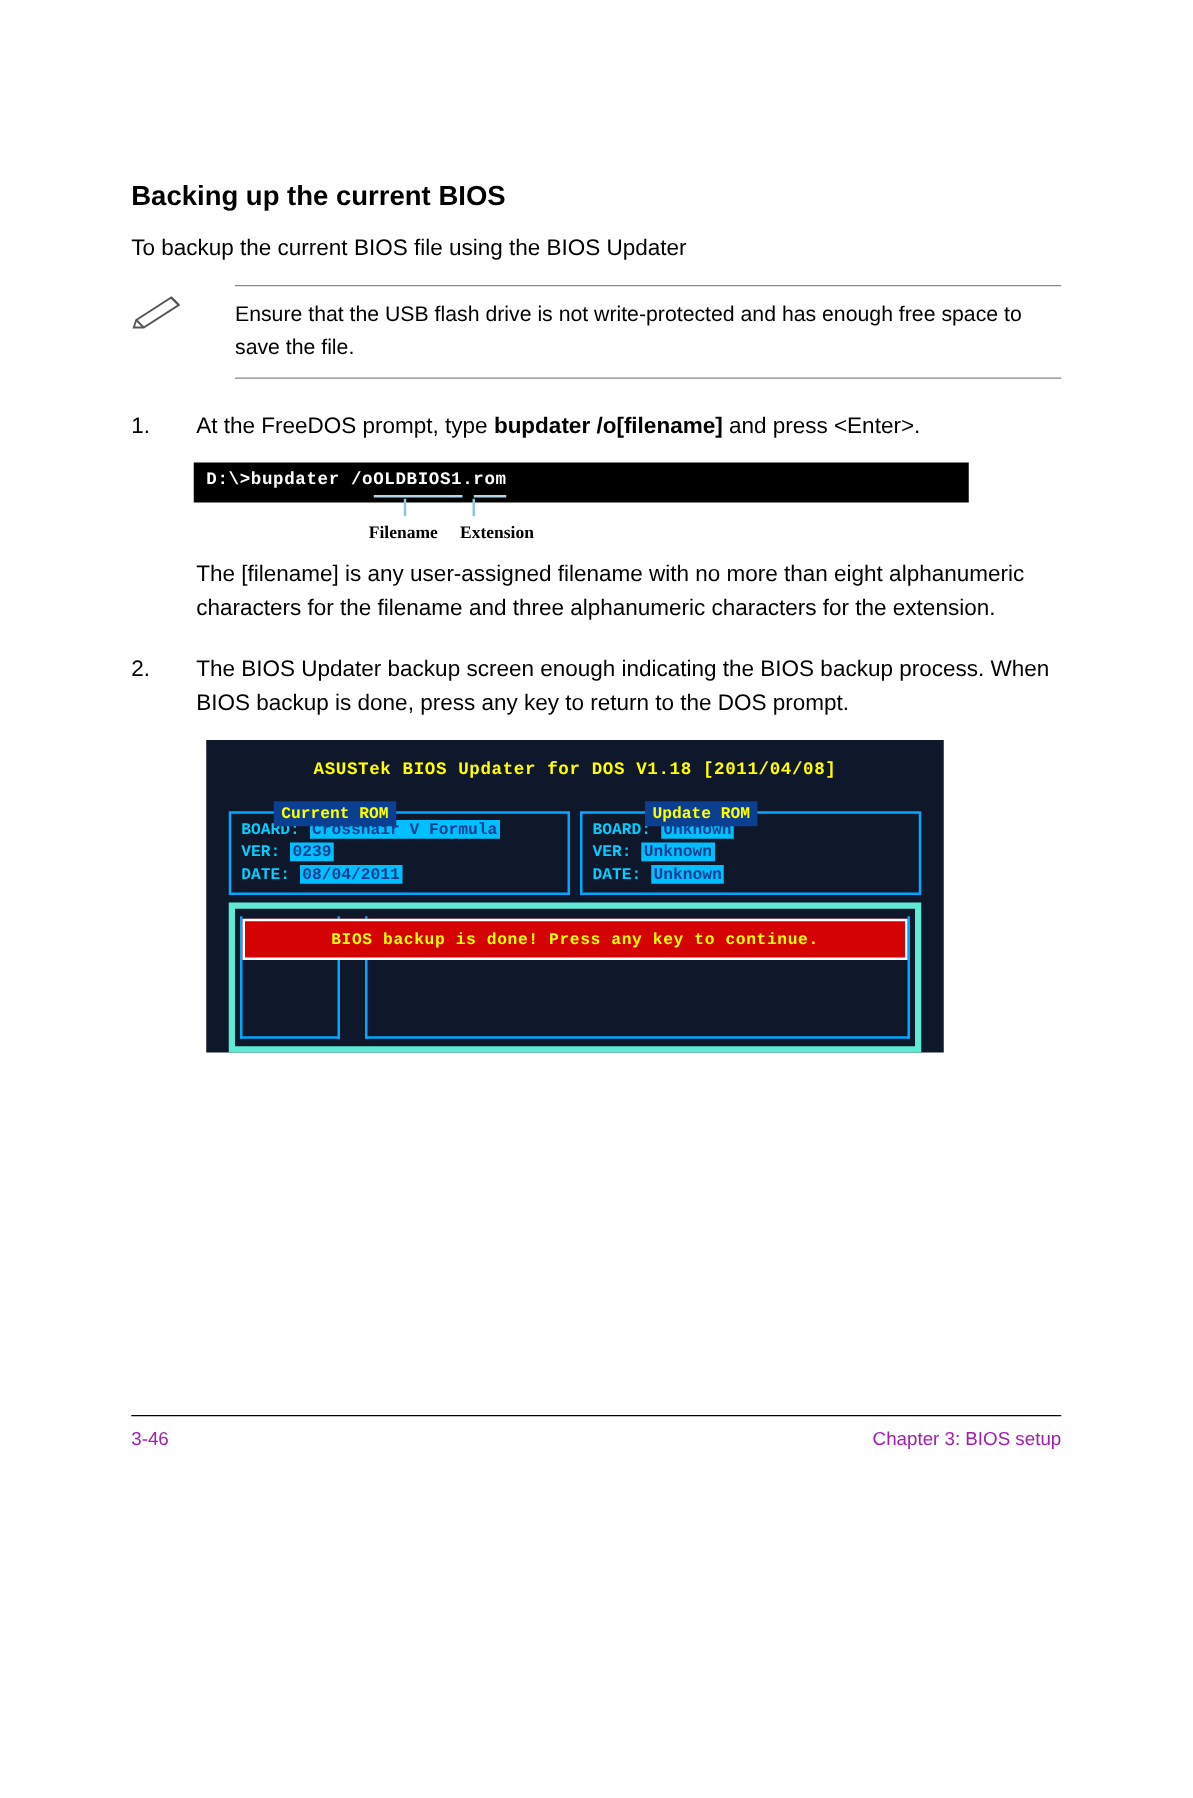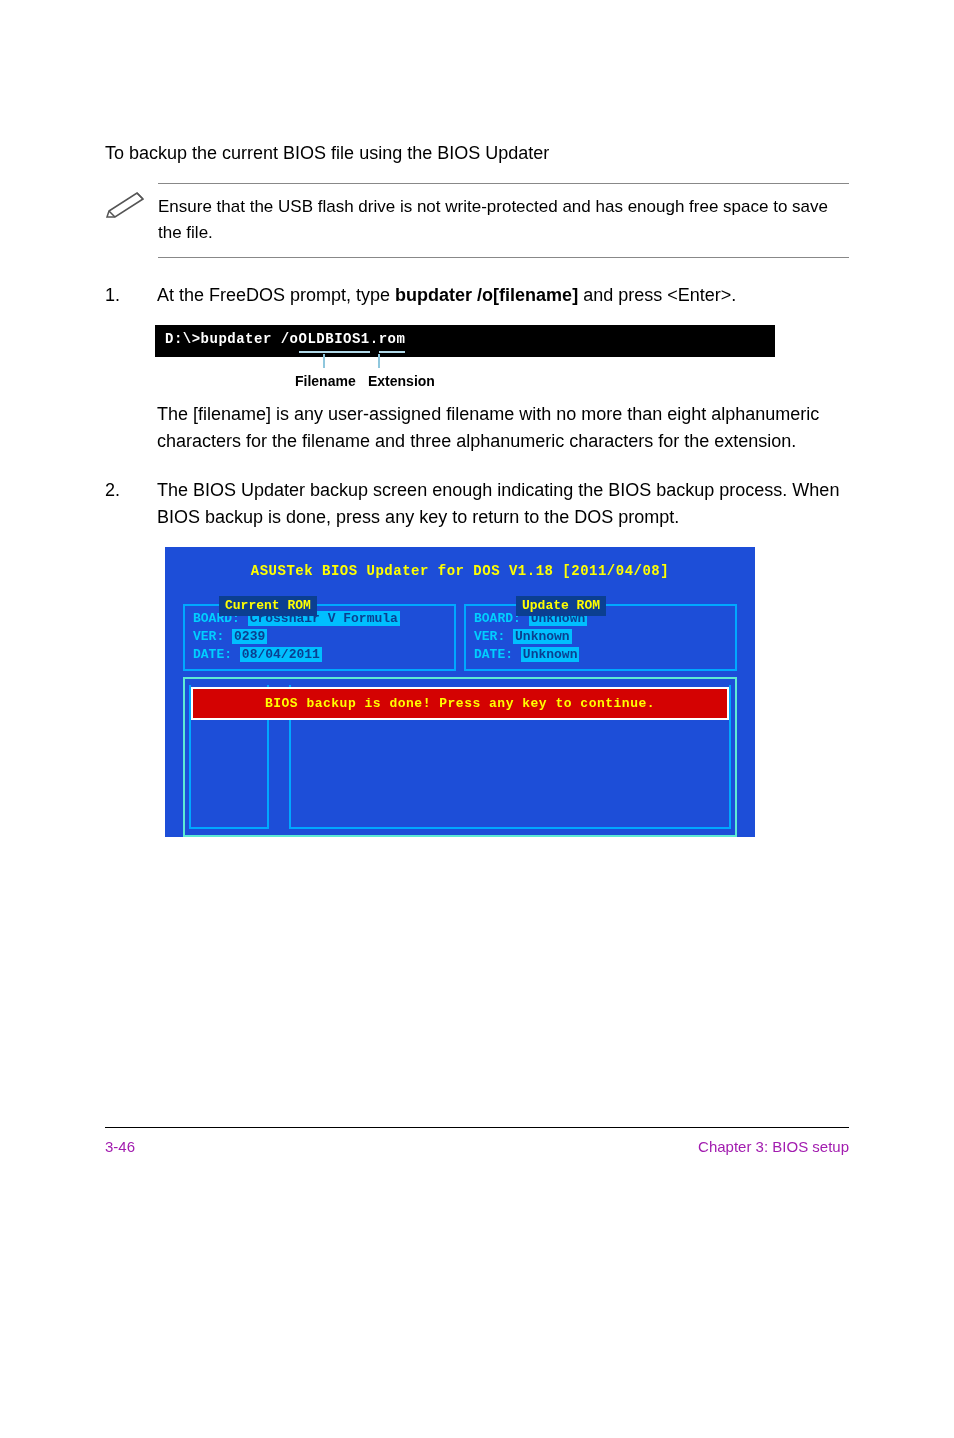--- a/index.html
+++ b/index.html
@@ -23,21 +23,21 @@
       font-weight: bold;
       margin-bottom: 12px;
     }
     .intro-text {
       font-size: 18px;
       margin-bottom: 16px;
     }
     .note-block {
       display: flex;
       align-items: flex-start;
-      gap: 5px;
+      gap: 35px;
       margin-bottom: 24px;
     }
     .note-icon {
       flex-shrink: 0;
       margin-top: 4px;
     }
     .note-content {
       flex: 1;
       border-top: 1px solid #888;
       border-bottom: 1px solid #888;
@@ -99,34 +99,35 @@
       width: 2px;
       background: #8fc7dd;
       top: -3px;
       height: 14px;
     }
     .pointer-label {
       position: absolute;
       top: 14px;
       font-size: 14px;
       font-weight: bold;
+      font-family: Liberation Serif, serif;
     }
     .sub-text {
       margin-left: 52px;
       font-size: 18px;
       line-height: 1.5;
       margin-top: 6px;
       margin-bottom: 22px;
     }
 
     
     .bios-panel {
       margin-left: 60px;
       width: 590px;
-      background: #1d4ed8;
+      background: #0f172a;
       padding: 0;
       font-family: "Courier New", monospace;
       font-weight: bold;
       color: #fff;
     }
     .bios-title {
       color: #ffff00;
       text-align: center;
       font-size: 14px;
       padding: 14px 0 14px 0;
@@ -176,22 +177,22 @@
       margin: 2px 18px 4px 18px;
       font-size: 13px;
     }
     .path-val {
       background: #00bfff;
       color: #0b3f91;
       padding: 0 2px;
     }
     .dir-box {
       margin: 0 18px 10px 18px;
-      border: 2px solid #5eead4;
-      height: 160px;
+      border: 5px solid #5eead4;
+      height: 120px;
       display: flex;
       position: relative;
       padding: 6px 4px;
       gap: 20px;
     }
     .dir-col-left {
       width: 80px;
       border: 2px solid #00a8ff;
       border-top: none;
     }
@@ -248,20 +249,21 @@
       padding-top: 8px;
       border-top: 1px solid #000;
       align-items: center;
     }
   </style>
 </head>
 <body>
 
 <div class="page">
 
+  <h2>Backing up the current BIOS</h2>
 
   <p class="intro-text">To backup the current BIOS file using the BIOS Updater</p>
 
   <div class="note-block">
     <span class="note-icon">
       <svg width="48" height="32" viewBox="0 0 48 32">
         <path d="M4 24 L32 6 L38 12 L10 30 L2 30 Z" fill="none" stroke="#555" stroke-width="1.5"></path>
         <path d="M32 6 L38 12" fill="none" stroke="#555" stroke-width="1.5"></path>
         <path d="M4 24 L10 30" fill="none" stroke="#555" stroke-width="1.5"></path>
       </svg>

